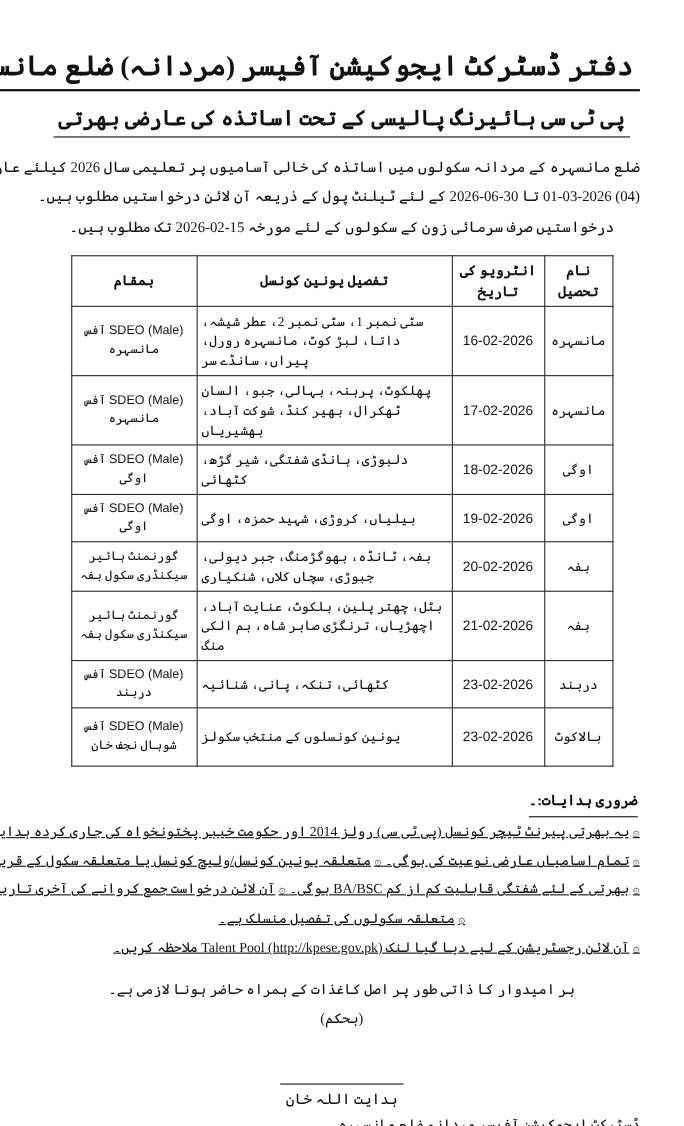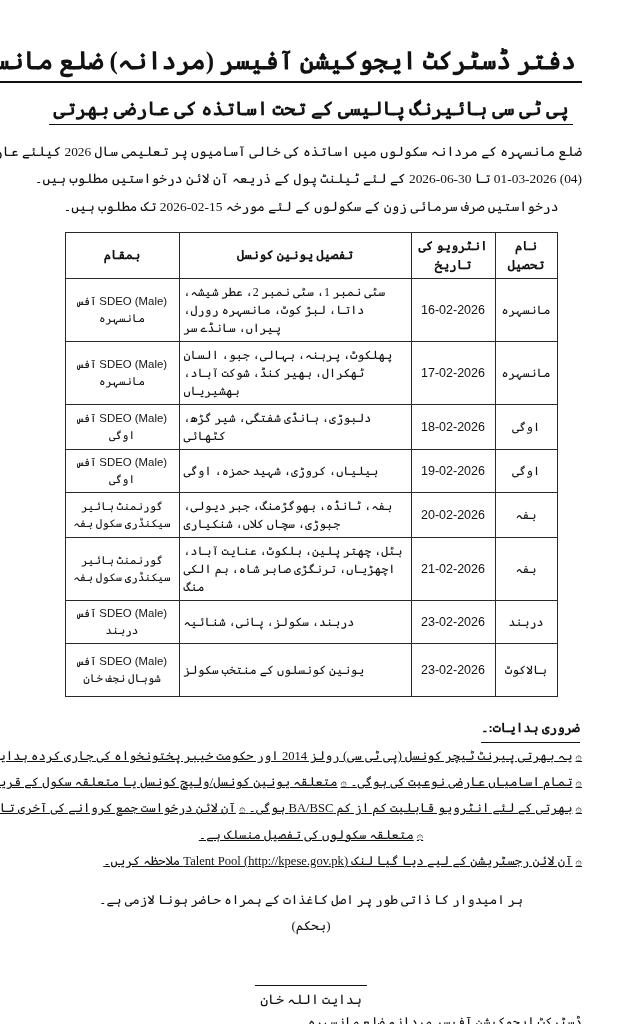--- a/index.html
+++ b/index.html
@@ -264,21 +264,21 @@
       </tr>
       <tr class="tall">
         <td class="tehsil">بفہ</td>
         <td class="date">21-02-2026</td>
         <td class="uc">بٹل، چھتر پلین، بلکوٹ، عنایت آباد، اچھڑیاں، ترنگڑی صابر شاہ، بم الکی منگ</td>
         <td class="venue"><span class="latin"></span> <span>گورنمنٹ ہائیر سیکنڈری سکول بفہ</span></td>
       </tr>
       <tr class="tall">
         <td class="tehsil">دربند</td>
         <td class="date">23-02-2026</td>
-        <td class="uc">دربند، سکولز، پانی، شنائیہ</td>
+        <td class="uc">کٹھائی، تنکہ، پانی، شنائیہ</td>
         <td class="venue"><span class="latin">SDEO (Male)</span> <span>آفس دربند</span></td>
       </tr>
       <tr class="twoline">
         <td class="tehsil">بالاکوٹ</td>
         <td class="date">23-02-2026</td>
         <td class="uc">یونین کونسلوں کے منتخب سکولز</td>
         <td class="venue"><span class="latin">SDEO (Male)</span> <span>آفس شوہال نجف خان</span></td>
       </tr>
     </tbody>
   </table>
@@ -291,21 +291,21 @@
     <div class="inst-line">
       <span class="bullet">۞</span><span>یہ بھرتی پیرنٹ ٹیچر کونسل (پی ٹی سی) رولز 2014 اور حکومت خیبر پختونخواہ کی جاری کردہ ہدایات کے مطابق کی جائے گی۔</span>
     </div>
 
     <div class="inst-line">
       <span class="bullet">۞</span><span>تمام اسامیاں عارضی نوعیت کی ہوگی۔</span>
       <span class="bullet">۞</span><span>متعلقہ یونین کونسل/ولیج کونسل یا متعلقہ سکول کے قریبی رہائش پذیر امیدوار کو ترجیح دی جائے گی۔</span>
     </div>
 
     <div class="inst-line">
-      <span class="bullet">۞</span><span>بھرتی کے لئے انٹرویو قابلیت کم از کم BA/BSC ہوگی۔</span>
+      <span class="bullet">۞</span><span>بھرتی کے لئے شفتگی قابلیت کم از کم BA/BSC ہوگی۔</span>
       <span class="bullet">۞</span><span>آن لائن درخواست جمع کروانے کی آخری تاریخ 15-02-2026 ہے۔</span>
     </div>
 
     <div class="inst-line center-line">
       <span class="bullet">۞</span><span>متعلقہ سکولوں کی تفصیل منسلک ہے۔</span>
     </div>
 
     <div class="inst-line right-line">
       <span class="bullet">۞</span><span>آن لائن رجسٹریشن کے لیے دیا گیا لنک Talent Pool (http://kpese.gov.pk) ملاحظہ کریں۔</span>
     </div>

